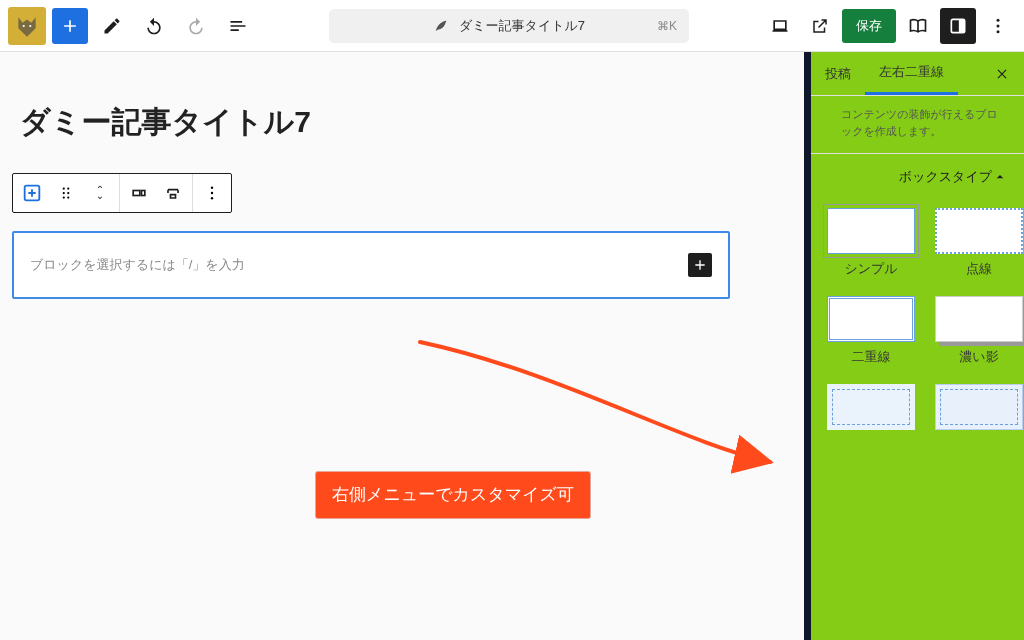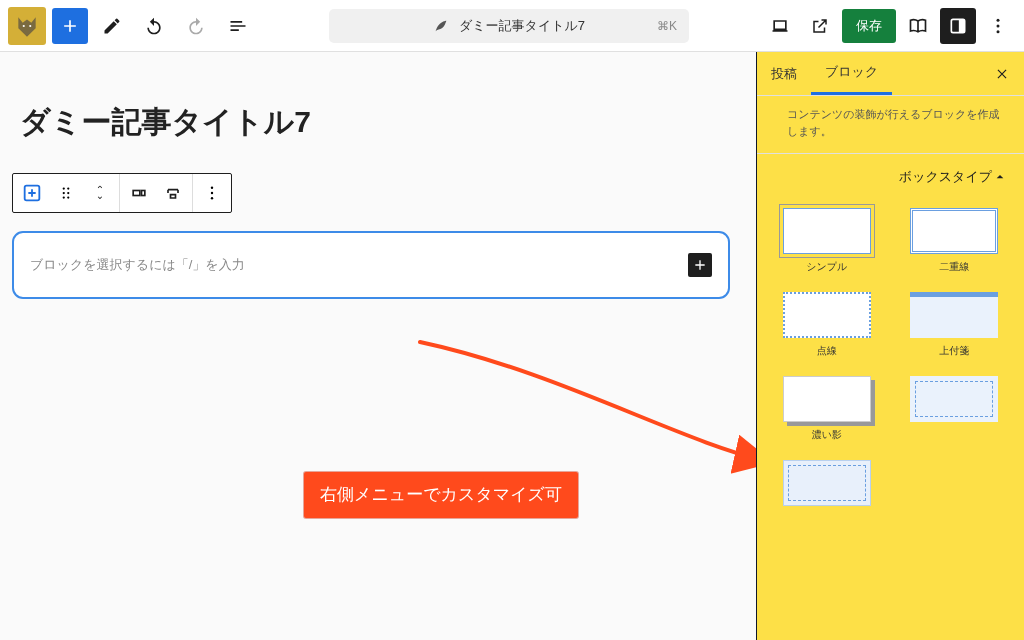--- a/index.html
+++ b/index.html
@@ -26,42 +26,42 @@
 .main { flex: 1; display: flex; overflow: hidden; }
 .editor { flex: 1; background: #fafafa; padding: 40px 12px 12px 12px; overflow: auto; position: relative; }
 .post-title { font-size: 30px; font-weight: 600; color: #222; margin: 10px 0 30px 8px; }
 .block-toolbar { display: inline-flex; background: #fff; border: 1px solid #1e1e1e; border-radius: 2px; margin-bottom: 18px; }
 .bt-group { display: flex; align-items: center; border-right: 1px solid #ddd; padding: 2px; }
 .bt-group:last-child { border-right: none; }
 .bt-btn { width: 34px; height: 34px; display: inline-flex; align-items: center; justify-content: center; border: none; background: transparent; cursor: pointer; color: #1e1e1e; }
 .bt-btn.selected { color: #1e6fe0; }
 .bt-btn.stacked { flex-direction: column; gap: -2px; line-height: 6px; font-size: 10px; }
 
-.block-area { border: 2px solid #3d8be8; border-radius: 11px; padding: 20px 16px; background: #fff; display: flex; align-items: center; justify-content: space-between; width: 718px; text-align: right; }
+.block-area { border: 2px solid #3d8be8; border-radius: 2px; padding: 20px 16px; background: #fff; display: flex; align-items: center; justify-content: space-between; width: 718px; text-align: right; }
 .block-placeholder { color: #888; font-size: 13px; }
 .block-add { width: 24px; height: 24px; background: #1e1e1e; color: #fff; display: flex; align-items: center; justify-content: center; border-radius: 2px; font-size: 16px; }
 
-.annotation { position: absolute; left: 304px; top: 420px; background: #ff4a1c; color: #fff; padding: 10px 16px; font-size: 17px; line-height: 1.5; font-weight: 500; border-radius: 2px; box-shadow: 0 0 0 1px rgba(200,40,10,0.4); }
+.annotation { position: absolute; left: 316px; top: 420px; background: #ff4a1c; color: #fff; padding: 10px 16px; font-size: 17px; line-height: 1.5; font-weight: 500; border-radius: 2px; box-shadow: 0 0 0 1px rgba(200,40,10,0.4); }
 .arrow-svg { position: absolute; left: 300px; top: 280px; pointer-events: none; }
 
 
-.sidebar { width: 268px; border-left: 1px solid #0f172a; display: flex; flex-direction: column; background: #fde047; overflow: auto; }
+.sidebar { width: 220px; border-left: 7px solid #0f172a; display: flex; flex-direction: column; background: #84cc16; overflow: auto; }
 .sb-tabs { display: flex; align-items: center; border-bottom: 1px solid #e0e0e0; height: 44px; position: relative; }
 .sb-tab { padding: 0 14px; height: 100%; display: flex; align-items: center; font-size: 13px; cursor: pointer; border: none; background: transparent; color: #333; }
 .sb-tab.active { border-bottom: 3px solid #1e6fe0; font-weight: 500; }
 .sb-close { position: absolute; right: 8px; width: 28px; height: 28px; display: flex; align-items: center; justify-content: center; cursor: pointer; font-size: 16px; }
 .sb-desc { padding: 10px 16px 14px 30px; font-size: 11px; color: #555; line-height: 1.5; }
 .sb-section { border-top: 1px solid #e0e0e0; }
 .sb-section-head { display: flex; align-items: center; justify-content: flex-end; padding: 14px 16px; font-size: 13px; cursor: pointer; }
 .sb-chevron { transform: rotate(180deg); }
 .box-grid { display: grid; grid-template-columns: 1fr 1fr; gap: 18px 20px; padding: 8px 16px 20px 16px; }
 .box-item { display: flex; flex-direction: column; align-items: center; gap: 6px; cursor: pointer; }
 .box-preview { width: 88px; height: 46px; }
 .box-item.selected .box-preview-wrap { outline: 1px solid #999; outline-offset: 3px; }
-.box-label { font-size: 10px; color: #333; }
+.box-label { font-size: 13px; color: #333; }
 
 
 .bp-simple { border: 1px solid #6a9fe0; background: #fff; }
 .bp-double { border: 3px double #6a9fe0; background: #fff; }
 .bp-dotted { border: 2px dotted #6a9fe0; background: #fff; }
 .bp-topbot { border-top: 2px solid #6a9fe0; border-bottom: 2px solid #6a9fe0; background: #eaf2fc; }
 .bp-lrdbl { border-left: 4px double #6a9fe0; border-right: 4px double #6a9fe0; background: #fff; }
 .bp-sticky { background: #eaf2fc; box-shadow: 3px 3px 0 #c8d8ee; }
 .bp-topsticky { background: #eaf2fc; border-top: 5px solid #6a9fe0; }
 .bp-shadow { background: #fff; border: 1px solid #ccc; box-shadow: 4px 4px 0 #999; }
@@ -224,21 +224,21 @@
         <path d="M120 10 C 260 40, 380 110, 470 130" stroke="#ff4a1c" stroke-width="4" fill="none" marker-end="url(#ah)" stroke-linecap="round"></path>
       </svg>
       <div class="annotation">
         <div>右側メニューでカスタマイズ可</div>
       </div>
     </div>
 
     <div class="sidebar">
       <div class="sb-tabs">
         <button class="sb-tab">投稿</button>
-        <button class="sb-tab active">ブロック</button>
+        <button class="sb-tab active">左右二重線</button>
         <div class="sb-close">
           <svg width="14" height="14" viewBox="0 0 24 24">
               <path stroke="currentColor" stroke-width="2" d="M5 5l14 14M19 5L5 19"></path>
             </svg>
         </div>
       </div>
       <div class="sb-desc">コンテンツの装飾が行えるブロックを作成します。</div>
 
       <div class="sb-section">
         <div class="sb-section-head">
@@ -249,35 +249,29 @@
         </div>
         <div class="box-grid" id="box-grid">
             <div class="box-item selected">
               <div class="box-preview-wrap">
                 <div class="box-preview bp-simple"></div>
               </div>
               <div class="box-label">シンプル</div>
             </div>
             <div class="box-item">
               <div class="box-preview-wrap">
+                <div class="box-preview bp-dotted"></div>
+              </div>
+              <div class="box-label">点線</div>
+            </div>
+            <div class="box-item">
+              <div class="box-preview-wrap">
                 <div class="box-preview bp-double"></div>
               </div>
               <div class="box-label">二重線</div>
-            </div>
-            <div class="box-item">
-              <div class="box-preview-wrap">
-                <div class="box-preview bp-dotted"></div>
-              </div>
-              <div class="box-label">点線</div>
-            </div>
-            <div class="box-item">
-              <div class="box-preview-wrap">
-                <div class="box-preview bp-topsticky"></div>
-              </div>
-              <div class="box-label">上付箋</div>
             </div>
             <div class="box-item">
               <div class="box-preview-wrap">
                 <div class="box-preview bp-shadow"></div>
               </div>
               <div class="box-label">濃い影</div>
             </div>
             <div class="box-item">
               <div class="box-preview-wrap">
                 <div class="box-preview bp-dashin"></div>

